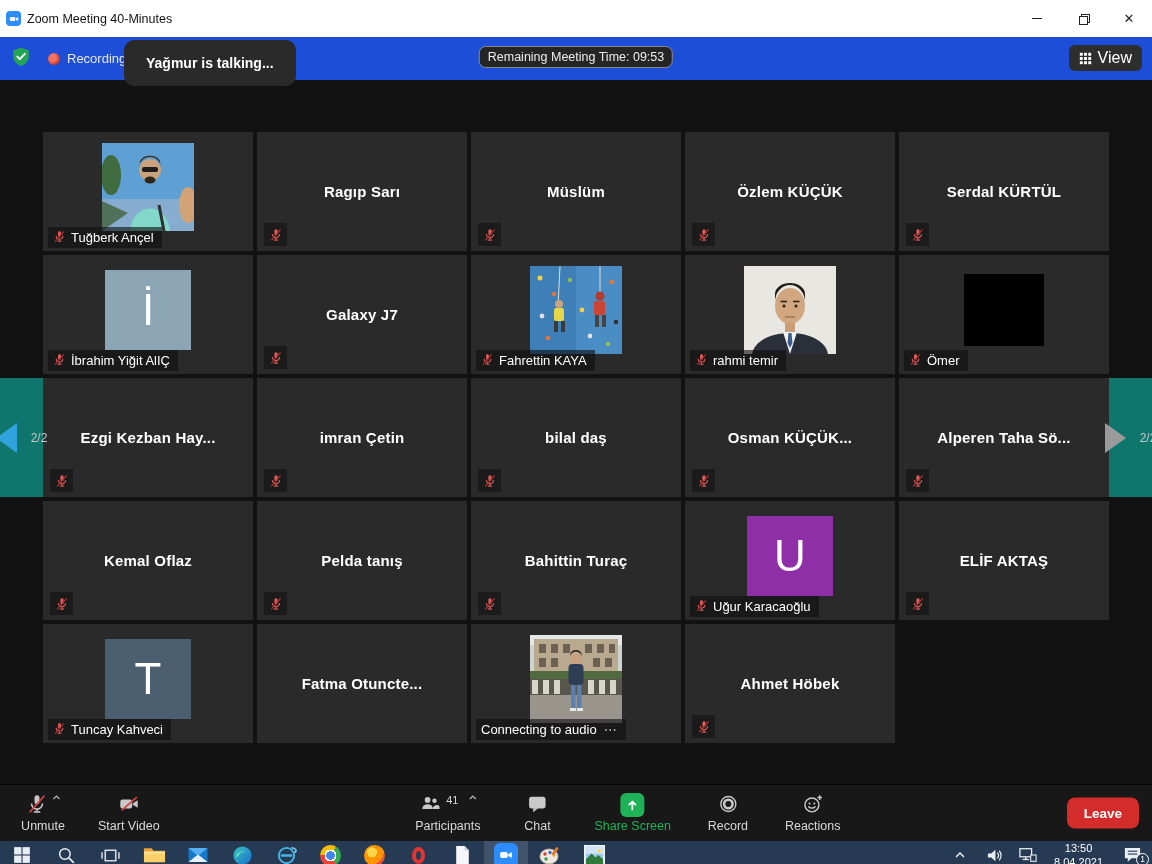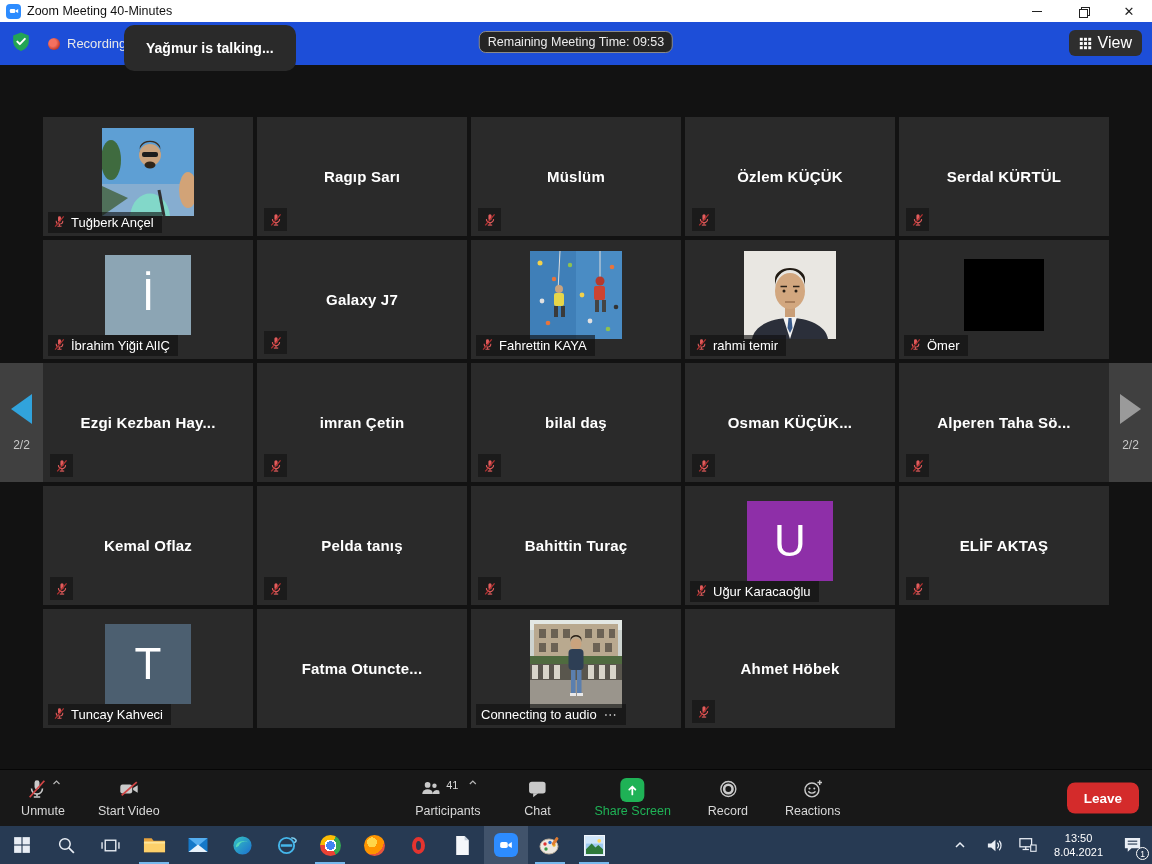--- a/index.html
+++ b/index.html
@@ -1,21 +1,21 @@
 <!DOCTYPE html>
 <html style="--zoom-blue: #2d8cff; --share-green: #1fb256; --leave-red: #d42b2b; --arrow-blue: #31a3dc; --record-red: #c0392b; --taskbar-bg: #273a53; --underline-blue: #76b9ed;"><head>
 <meta charset="utf-8">
 <style>
   * { margin:0; padding:0; box-sizing:border-box; }
   html,body { width:1152px; height:864px; overflow:hidden; background:#000;
     font-family:"Liberation Sans", sans-serif; }
   .app { width:1152px; height:864px; display:flex; flex-direction:column; position:relative; }
 
   
-  .titlebar { height:22px; background:#ffffff; display:flex; align-items:center; flex:0 0 auto; }
+  .titlebar { height:37px; background:#ffffff; display:flex; align-items:center; flex:0 0 auto; }
   .tb-appicon { width:15px; height:15px; border-radius:4px; background:var(--zoom-blue,#2d8cff);
     margin:0 6px 0 6px; display:flex; align-items:center; justify-content:center; }
   .tb-title { font-size:12.5px; color:#111; }
   .win-controls { margin-left:auto; display:flex; height:100%; }
   .win-btn { width:46px; height:100%; display:flex; align-items:center; justify-content:center; color:#222; }
   .glyph-min { width:10px; height:1px; background:#222; display:block; }
   .glyph-restore { width:9px; height:9px; position:relative; display:block; }
   .glyph-restore::before { content:''; position:absolute; left:2px; top:0; width:7px; height:7px; border:1px solid #222; }
   .glyph-restore::after { content:''; position:absolute; left:0; top:2px; width:7px; height:7px; border:1px solid #222; background:#fff; }
   .glyph-close { font-size:13px; line-height:1; color:#222; }
@@ -46,22 +46,22 @@
     color:#fff; font-size:44px; font-weight:400; }
   .avatar.black-box { width:80px; height:72px; background:#000; }
   .avatar.photo { width:92px; height:88px; overflow:hidden; }
   .avatar.photo svg { display:block; width:100%; height:100%; }
   .chip { position:absolute; left:5px; bottom:3px; background:rgba(14,14,14,.62); display:flex;
     align-items:flex-start; gap:5px; padding:3px 8px 3px 5px; color:#fff; font-size:13px; white-space:nowrap; }
   .chip .ellipsis { color:#ddd; font-size:13px; letter-spacing:1px; margin-left:2px; }
   .lone-mic { position:absolute; left:7px; bottom:5px; width:23px; height:23px;
     background:rgba(14,14,14,.55); display:flex; align-items:center; justify-content:center; }
 
-  .page-nav { position:absolute; width:43px; height:119px; top:298px; background:#404040;
-    display:flex; flex-direction:column; align-items:center; justify-content:center; gap:14px; }
+  .page-nav { position:absolute; width:43px; height:119px; top:298px; background:#0f766e;
+    display:flex; flex-direction:row; align-items:center; justify-content:center; gap:14px; }
   .page-nav.left { left:0; } .page-nav.right { right:0; }
   .tri-left { width:0; height:0; border-top:15px solid transparent; border-bottom:15px solid transparent;
     border-right:21px solid var(--arrow-blue,#31a3dc); }
   .tri-right { width:0; height:0; border-top:15px solid transparent; border-bottom:15px solid transparent;
     border-left:21px solid #9a9a9a; }
   .page-label { color:#c8c8c8; font-size:12px; }
 
   
   .toolbar { height:57px; background:#181818; border-top:1px solid #060606; position:relative;
     display:flex; align-items:center; flex:0 0 auto; }

